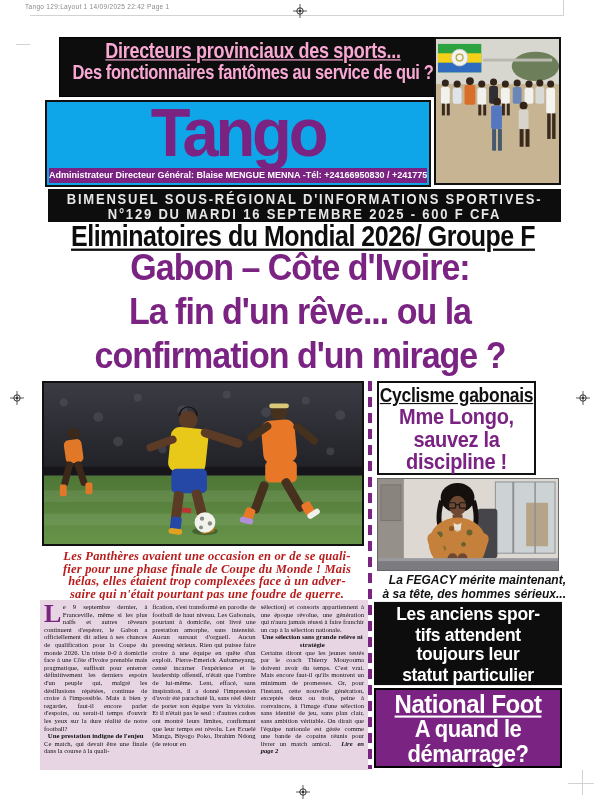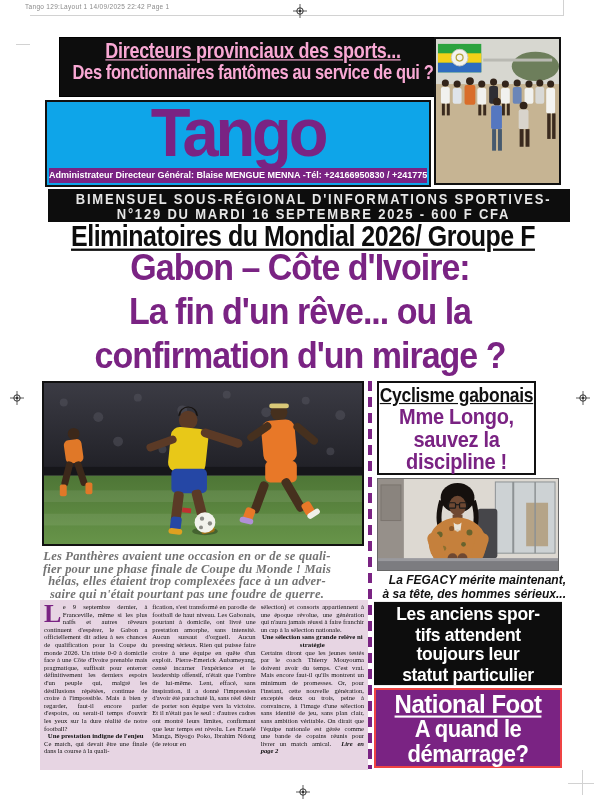--- a/index.html
+++ b/index.html
@@ -27,35 +27,35 @@
 
   
   .masthead{left:45px;top:100px;width:386px;height:87px;background:#0ea5e9;border:2px solid #111;
             box-sizing:border-box;text-align:center;}
   .masthead .title{display:block;margin-top:-6px;font-size:62px;font-weight:900;color:#7a2383;
                    letter-spacing:-3px;transform:scale(1.05,1.12);}
   .admin-strip{position:absolute;left:2px;right:2px;bottom:2px;height:15px;background:#7a2383;
                color:#fff;font-size:9px;font-weight:700;line-height:15px;white-space:nowrap;overflow:hidden;}
 
   .info-strip{left:48px;top:189px;width:513px;height:33px;background:#0d0d0d;text-align:center;
-              color:#e6e6e6;font-weight:700;padding-left:9px;}
+              color:#e6e6e6;font-weight:700;}
   .info-strip .l{display:block;font-size:13px;line-height:15px;letter-spacing:1.8px;transform:scale(1,1.15);}
   .info-strip .l:first-child{margin-top:2px;}
 
   
   .kicker{left:45px;top:222px;width:516px;text-align:center;font-size:25px;font-weight:800;
           text-decoration:underline;letter-spacing:-.5px;transform:scale(1,1.15);color:#0d0d0d;}
   .headline{left:20px;top:251px;width:560px;text-align:center;font-size:34px;font-weight:800;
             color:#7a2383;line-height:40px;letter-spacing:-1px;transform:scale(1,1.1);}
 
   .main-photo{left:42px;top:381px;width:322px;height:165px;border:2px solid #111;box-sizing:border-box;}
 
-  .caption-main{left:20px;top:550px;width:334px;text-align:center;
+  .caption-main{left:40px;top:550px;width:334px;text-align:center;
                 font-family:"Liberation Serif",serif;font-style:italic;font-weight:700;
-                font-size:12.5px;line-height:12.5px;color:#737373;letter-spacing:.2px;}
+                font-size:12.5px;line-height:12.5px;color:#b91c1c;letter-spacing:.2px;}
 
   .article{left:40px;top:600px;width:328px;height:170px;background:#e7d5e3;
            display:flex;gap:5px;padding:3px 4px;box-sizing:border-box;overflow:hidden;
            font-family:"Liberation Serif",serif;font-size:6.6px;line-height:7.6px;text-align:justify;}
   .article .col{flex:1;}
   .article p{margin:0;}
   .dropcap{float:left;color:#7a2383;font-weight:700;font-size:26px;line-height:21px;margin:0 1.5px 0 0;}
   .subhead{text-align:center;font-weight:700;font-size:6.8px;margin:1px 0;}
   .readmore{font-style:italic;font-weight:700;margin-left:10px;}
 
@@ -74,21 +74,21 @@
   .woman-photo{left:377px;top:478px;width:182px;height:93px;border:1px solid #666;box-sizing:border-box;}
 
   .fegacy-cap{left:370px;top:574px;width:196px;text-align:right;
               font-family:Liberation Sans, sans-serif;font-style:italic;font-weight:700;
               font-size:12px;line-height:13.5px;color:#111;}
 
   .black-box{left:374px;top:605px;width:188px;height:77px;background:#0d0d0d;color:#fff;
              text-align:center;font-size:17.5px;font-weight:800;line-height:18.5px;
              transform:scale(1,1.08);letter-spacing:-.3px;padding-top:2px;box-sizing:border-box;}
 
-  .purple-box{left:374px;top:688px;width:188px;height:80px;background:#7a2383;border:2px solid #ef4444;
+  .purple-box{left:374px;top:688px;width:188px;height:80px;background:#7a2383;border:2px solid #000000;
               box-sizing:border-box;text-align:center;color:#fff;}
   .purple-box .k{display:block;margin-top:1px;font-size:24px;font-weight:800;text-decoration:underline;
                  line-height:27px;transform:scale(1,1.05);letter-spacing:-.5px;}
   .purple-box .t{display:block;font-size:22px;font-weight:800;line-height:24px;
                  transform:scale(1,1.05);letter-spacing:-.5px;}
 </style>
 </head>
 <body>
 
 <div class="page">

